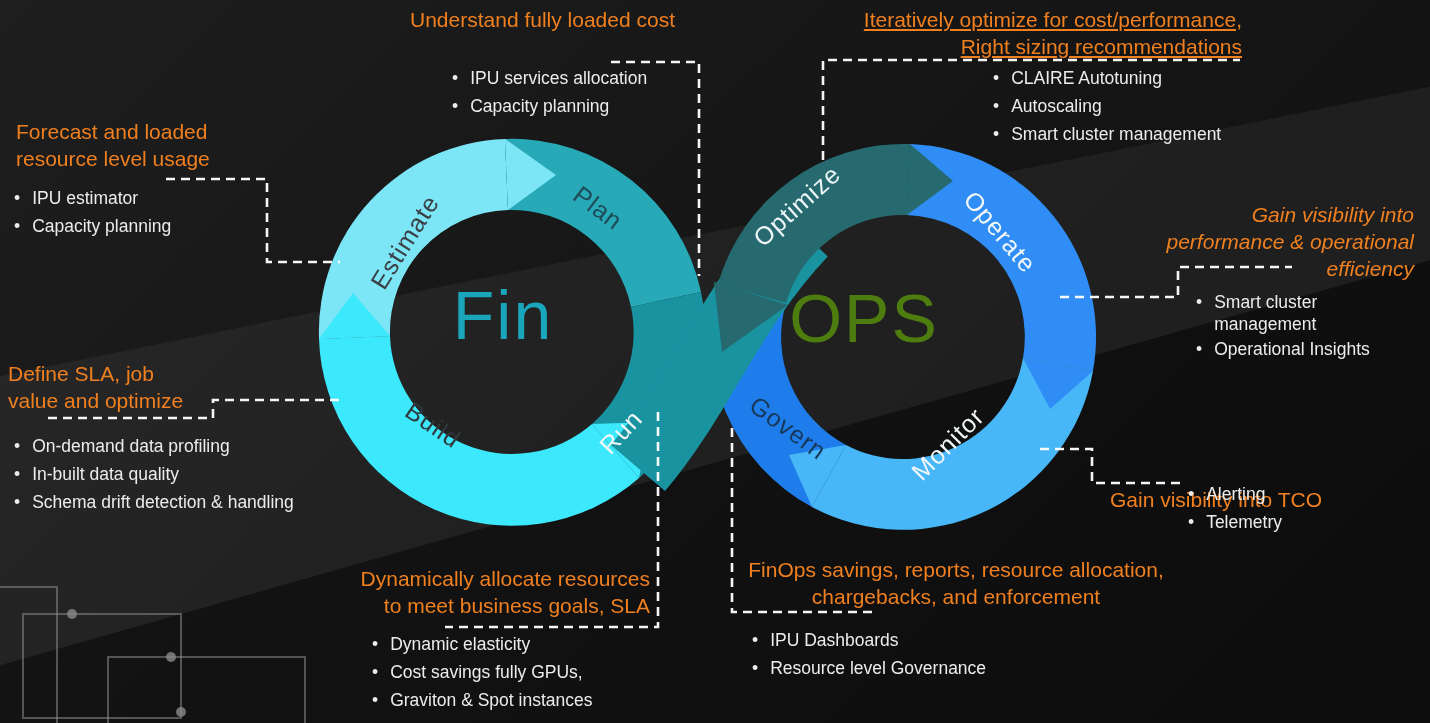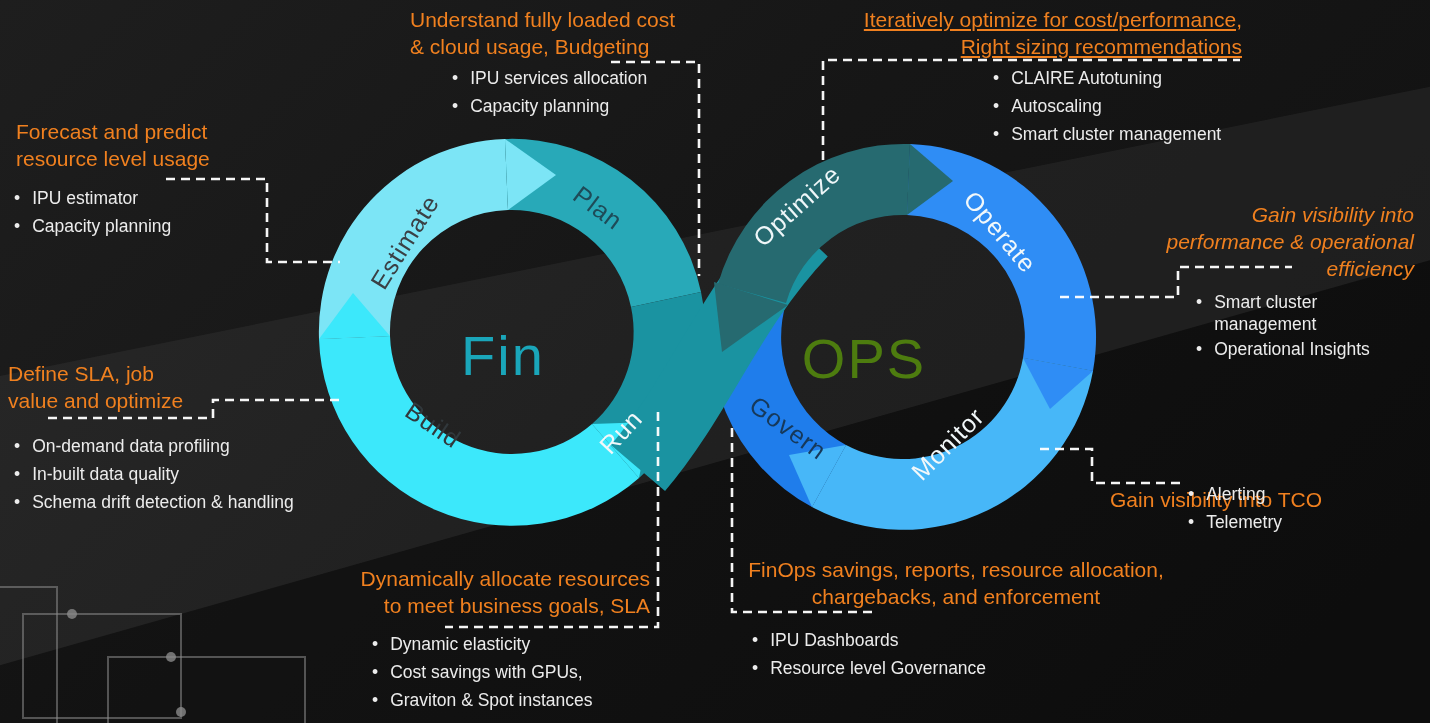--- a/index.html
+++ b/index.html
@@ -15,21 +15,21 @@
   svg.scene{position:absolute;left:0;top:0;}
   .dash{fill:none;stroke:var(--dashed-line);stroke-width:2.6;stroke-dasharray:9 6;opacity:.96;}
   .decor{fill:none;stroke:var(--decor-line);stroke-width:2;opacity:.55;}
   .decor-dot{fill:var(--decor-line);opacity:.8;}
   .seg-label{
     position:absolute;transform:translate(-50%,-50%);
     font-size:25px;letter-spacing:1px;white-space:nowrap;
   }
   .loop-word{
     position:absolute;transform:translate(-50%,-50%);
-    font-size:56px;font-weight:400;letter-spacing:2px;white-space:nowrap;margin-top:40px;
+    font-size:68px;font-weight:400;letter-spacing:2px;white-space:nowrap;
   }
   .co-h{position:absolute;color:var(--heading-orange);font-size:21px;line-height:27px;}
   .co-b{position:absolute;}
   .row{display:flex;gap:12px;font-size:17.5px;line-height:28px;color:var(--bullet-text);}
   .dot{flex:0 0 auto;}
   .bt{white-space:nowrap;}
   .bt.wrap{white-space:normal;max-width:170px;line-height:22px;padding-top:3px;}
 </style>
 </head>
 <body style="--background: #181818; --heading-orange: #f0801f; --bullet-text: #ececec; --dashed-line: #ffffff; --decor-line: #8a8a8a; --fin-text: #1aa6ba; --ops-text: #a7dbe9;">
@@ -86,37 +86,36 @@
 <div class="seg-label" style="left: 405px; top: 242px; transform: translate(-50%, -50%) rotate(-58deg); color: rgb(58, 64, 69);">Estimate</div>
 <div class="seg-label" style="left: 598px; top: 208px; transform: translate(-50%, -50%) rotate(37deg); color: rgb(30, 75, 88);">Plan</div>
 <div class="seg-label" style="left: 433px; top: 425px; transform: translate(-50%, -50%) rotate(34deg); color: rgb(49, 56, 60);">Build</div>
 <div class="seg-label" style="left: 621px; top: 432px; transform: translate(-50%, -50%) rotate(-47deg); color: rgb(242, 248, 250);">Run</div>
 <div class="seg-label" style="left: 797px; top: 206px; transform: translate(-50%, -50%) rotate(-42deg); color: rgb(238, 246, 248);">Optimize</div>
 <div class="seg-label" style="left: 1000px; top: 232px; transform: translate(-50%, -50%) rotate(50deg); color: rgb(242, 248, 250);">Operate</div>
 <div class="seg-label" style="left: 788px; top: 428px; transform: translate(-50%, -50%) rotate(36deg); color: rgb(22, 57, 90);">Govern</div>
 <div class="seg-label" style="left: 948px; top: 444px; transform: translate(-50%, -50%) rotate(-45deg); color: rgb(242, 248, 250);">Monitor</div>
 
 <div class="co-h" style="left:16px;top:118px;width:260px;">
-  <div>Forecast and predict</div>
+  <div>Forecast and loaded</div>
   <div>resource level usage</div>
 </div>
 <div class="co-b" style="left:14px;top:184px;">
   <div class="row">
       <span class="dot">•</span>
       <span class="bt">IPU estimator</span>
     </div>
   <div class="row">
       <span class="dot">•</span>
       <span class="bt">Capacity planning</span>
     </div>
 </div>
 
 <div class="co-h" style="left:410px;top:6px;width:290px;">
   <div>Understand fully loaded cost</div>
-  <div>&amp; cloud usage, Budgeting</div>
 </div>
 <div class="co-b" style="left:452px;top:64px;">
   <div class="row">
       <span class="dot">•</span>
       <span class="bt">IPU services allocation</span>
     </div>
   <div class="row">
       <span class="dot">•</span>
       <span class="bt">Capacity planning</span>
     </div>
@@ -194,21 +193,21 @@
   <div>Dynamically allocate resources</div>
   <div>to meet business goals, SLA</div>
 </div>
 <div class="co-b" style="left:372px;top:630px;">
   <div class="row">
       <span class="dot">•</span>
       <span class="bt">Dynamic elasticity</span>
     </div>
   <div class="row">
       <span class="dot">•</span>
-      <span class="bt">Cost savings with GPUs,</span>
+      <span class="bt">Cost savings fully GPUs,</span>
     </div>
   <div class="row">
       <span class="dot">•</span>
       <span class="bt">Graviton &amp; Spot instances</span>
     </div>
 </div>
 
 <div class="co-h" style="left:745px;top:556px;width:422px;text-align:center;">
   <div>FinOps savings, reports, resource allocation,</div>
   <div>chargebacks, and enforcement</div>

